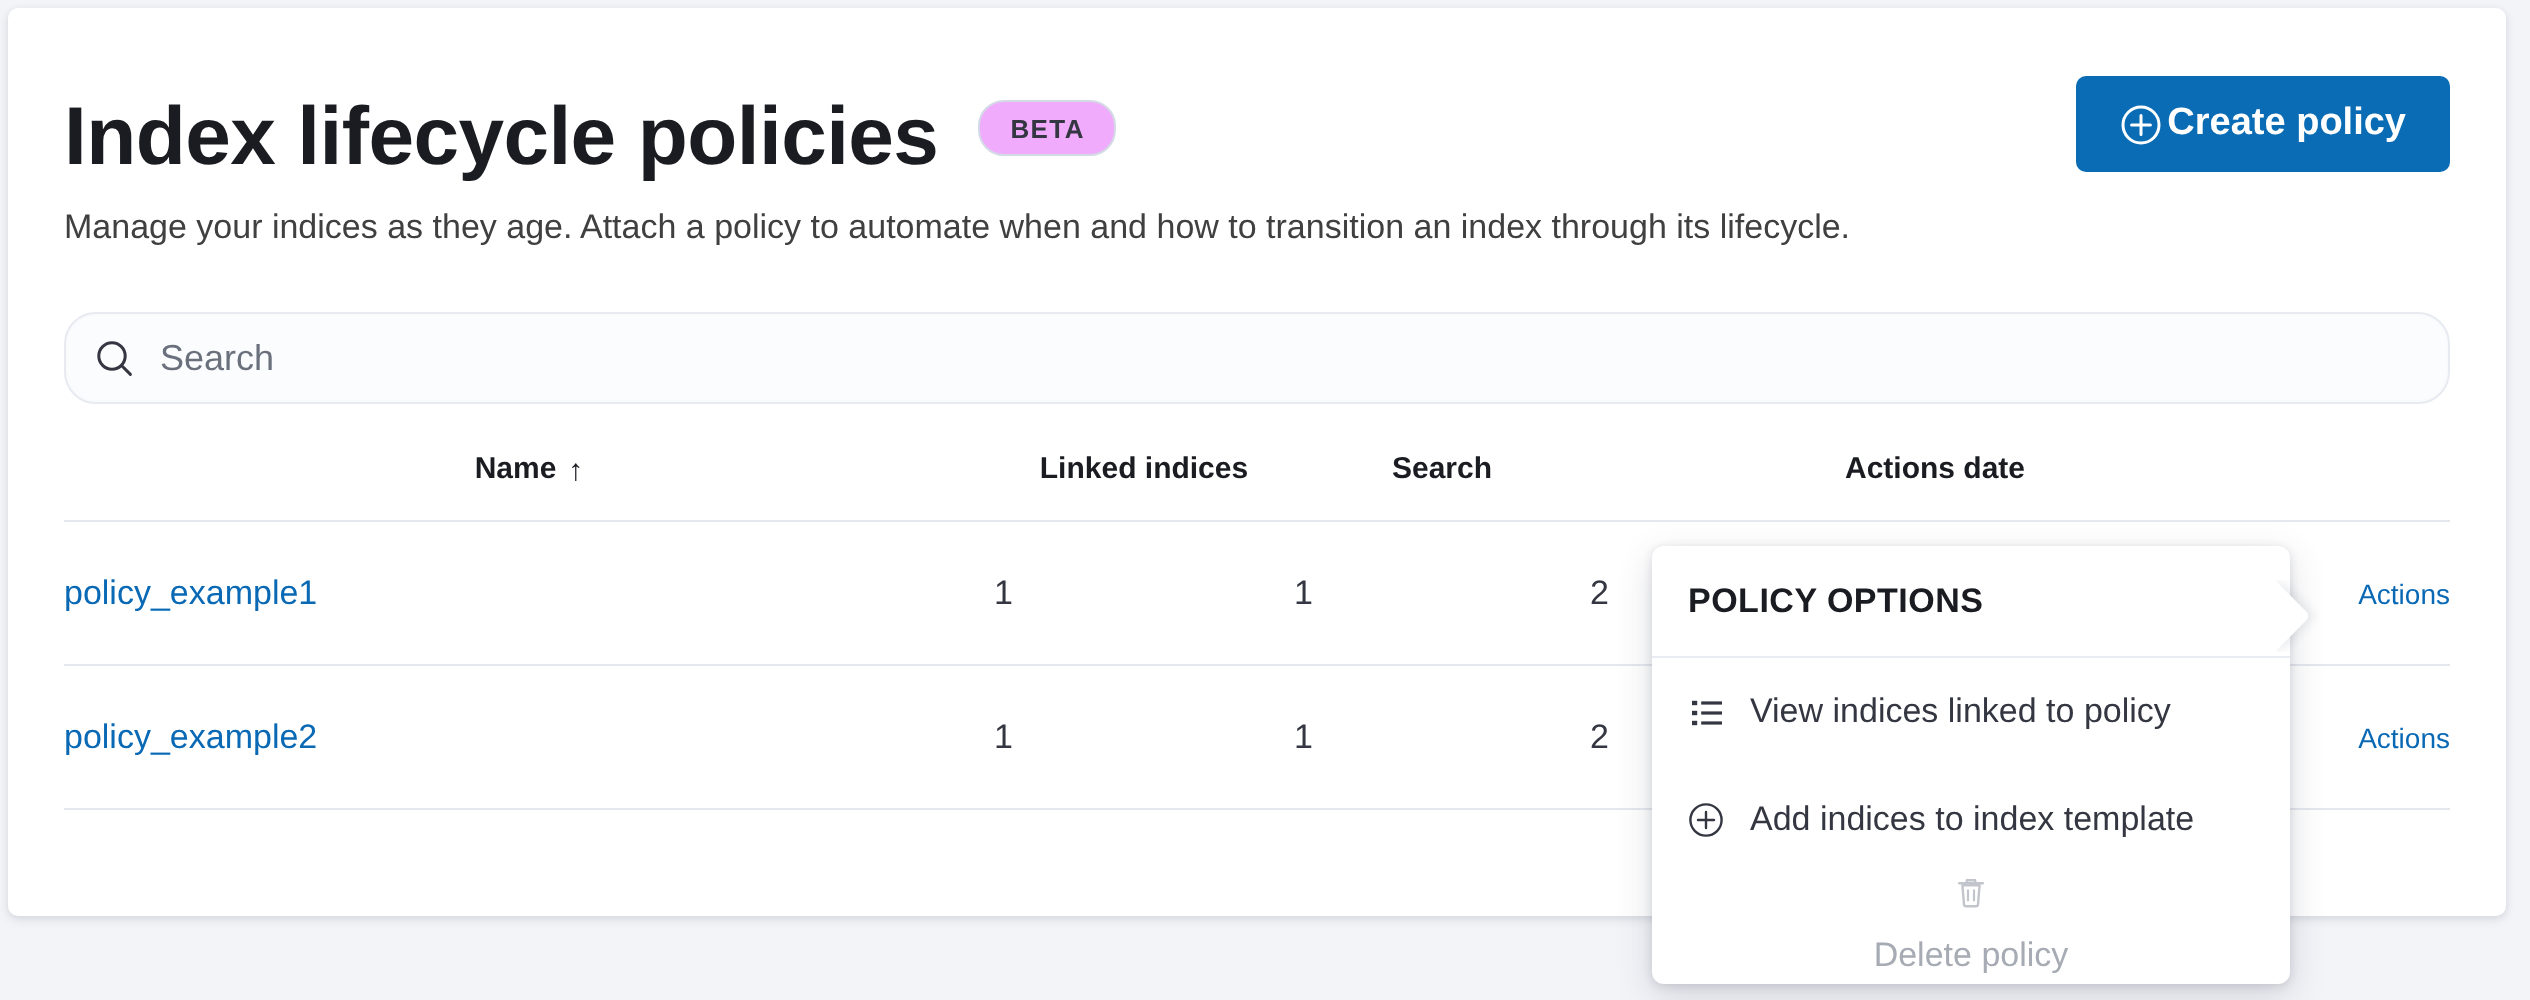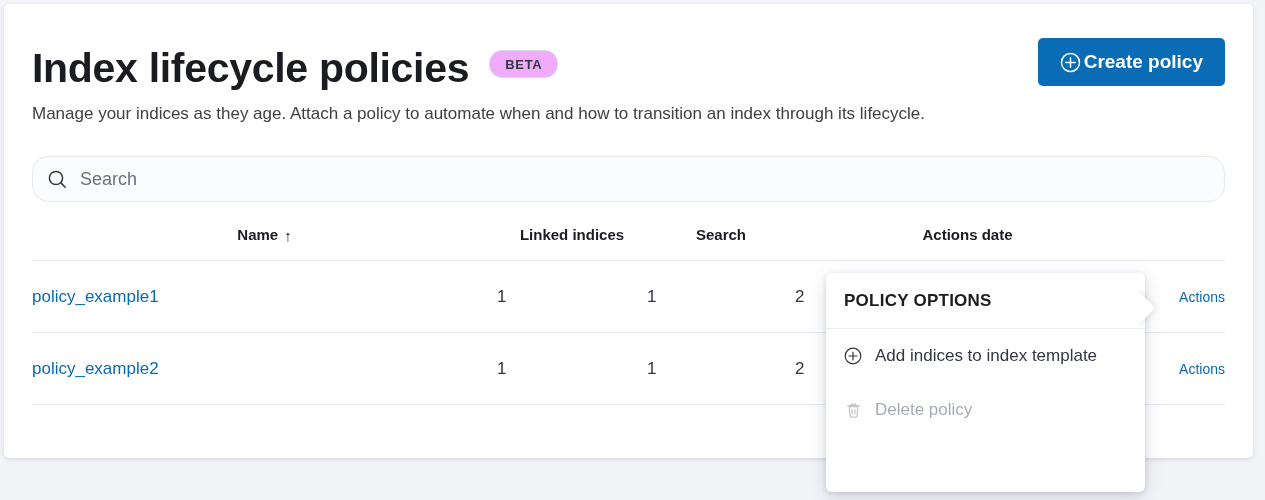--- a/index.html
+++ b/index.html
@@ -265,20 +265,21 @@
     gap: 13px;
     font-size: 17px;
     color: #343741;
     cursor: pointer;
     white-space: nowrap;
     box-sizing: border-box;
   }
   .popover-item.disabled {
     color: #a7abb4;
     cursor: default;
+    flex-direction: column;
   }
   .popover-item .pi-icon {
     display: flex;
     align-items: center;
     justify-content: center;
     width: 18px;
     height: 18px;
     flex: 0 0 18px;
     color: #343741;
   }
@@ -362,20 +363,33 @@
     </div>
   </div>
 
   <div class="popover">
     <div class="popover-arrow"></div>
     <div class="popover-title">POLICY OPTIONS</div>
     <div class="popover-divider"></div>
 
     <div class="popover-items">
 
+      <div class="popover-item">
+        <span class="pi-icon">
+          <svg width="17" height="17" viewBox="0 0 17 17" fill="none" aria-hidden="true">
+            <rect x="1" y="2.4" width="2.6" height="2.2" fill="currentColor"></rect>
+            <rect x="1" y="7.4" width="2.6" height="2.2" fill="currentColor"></rect>
+            <rect x="1" y="12.4" width="2.6" height="2.2" fill="currentColor"></rect>
+            <rect x="5.6" y="2.7" width="10.4" height="1.6" fill="currentColor"></rect>
+            <rect x="5.6" y="7.7" width="10.4" height="1.6" fill="currentColor"></rect>
+            <rect x="5.6" y="12.7" width="10.4" height="1.6" fill="currentColor"></rect>
+          </svg>
+        </span>
+        <span>View indices linked to policy</span>
+      </div>
 
       <div class="popover-item">
         <span class="pi-icon">
           <svg width="18" height="18" viewBox="0 0 18 18" fill="none" aria-hidden="true">
             <circle cx="9" cy="9" r="7.8" stroke="currentColor" stroke-width="1.2"></circle>
             <path d="M9 5v8M5 9h8" stroke="currentColor" stroke-width="1.2" stroke-linecap="round"></path>
           </svg>
         </span>
         <span>Add indices to index template</span>
       </div>

